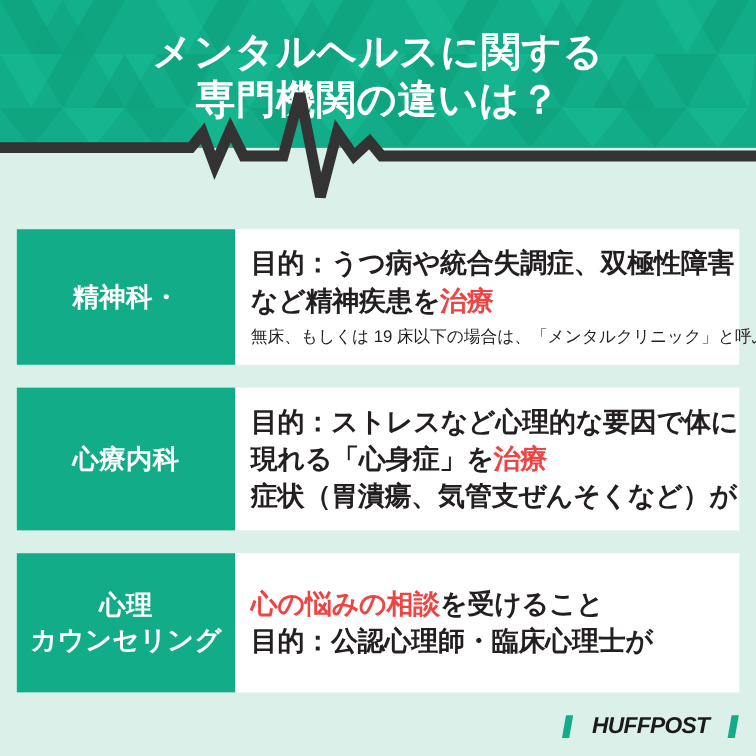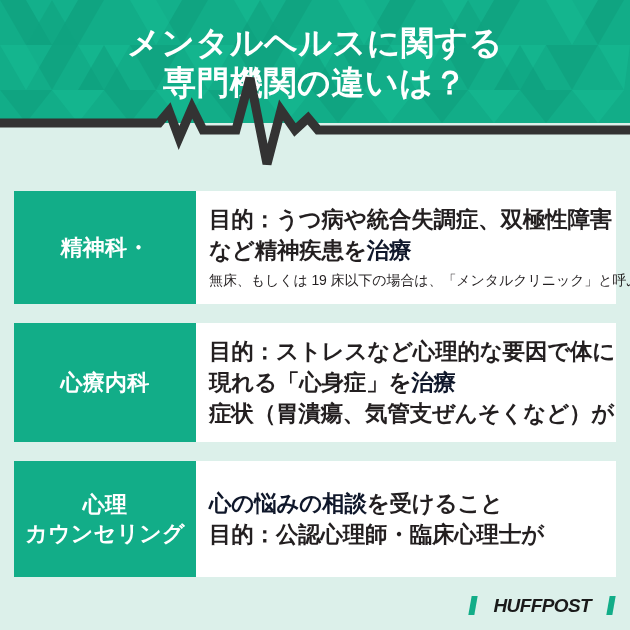--- a/index.html
+++ b/index.html
@@ -114,21 +114,21 @@
     justify-content: center;
   }
   .body-line {
     color: #231f20;
     font-weight: bold;
     font-size: 22.5px;
     line-height: 31px;
     letter-spacing: -0.2px;
     white-space: nowrap;
   }
-  .hl { color: #0f172a; }
+  .hl { color: #ef4444; }
   .note-line {
     color: #231f20;
     font-weight: normal;
     font-size: 14px;
     line-height: 22px;
     letter-spacing: -0.1px;
     white-space: nowrap;
     margin-top: 3px;
   }
 

